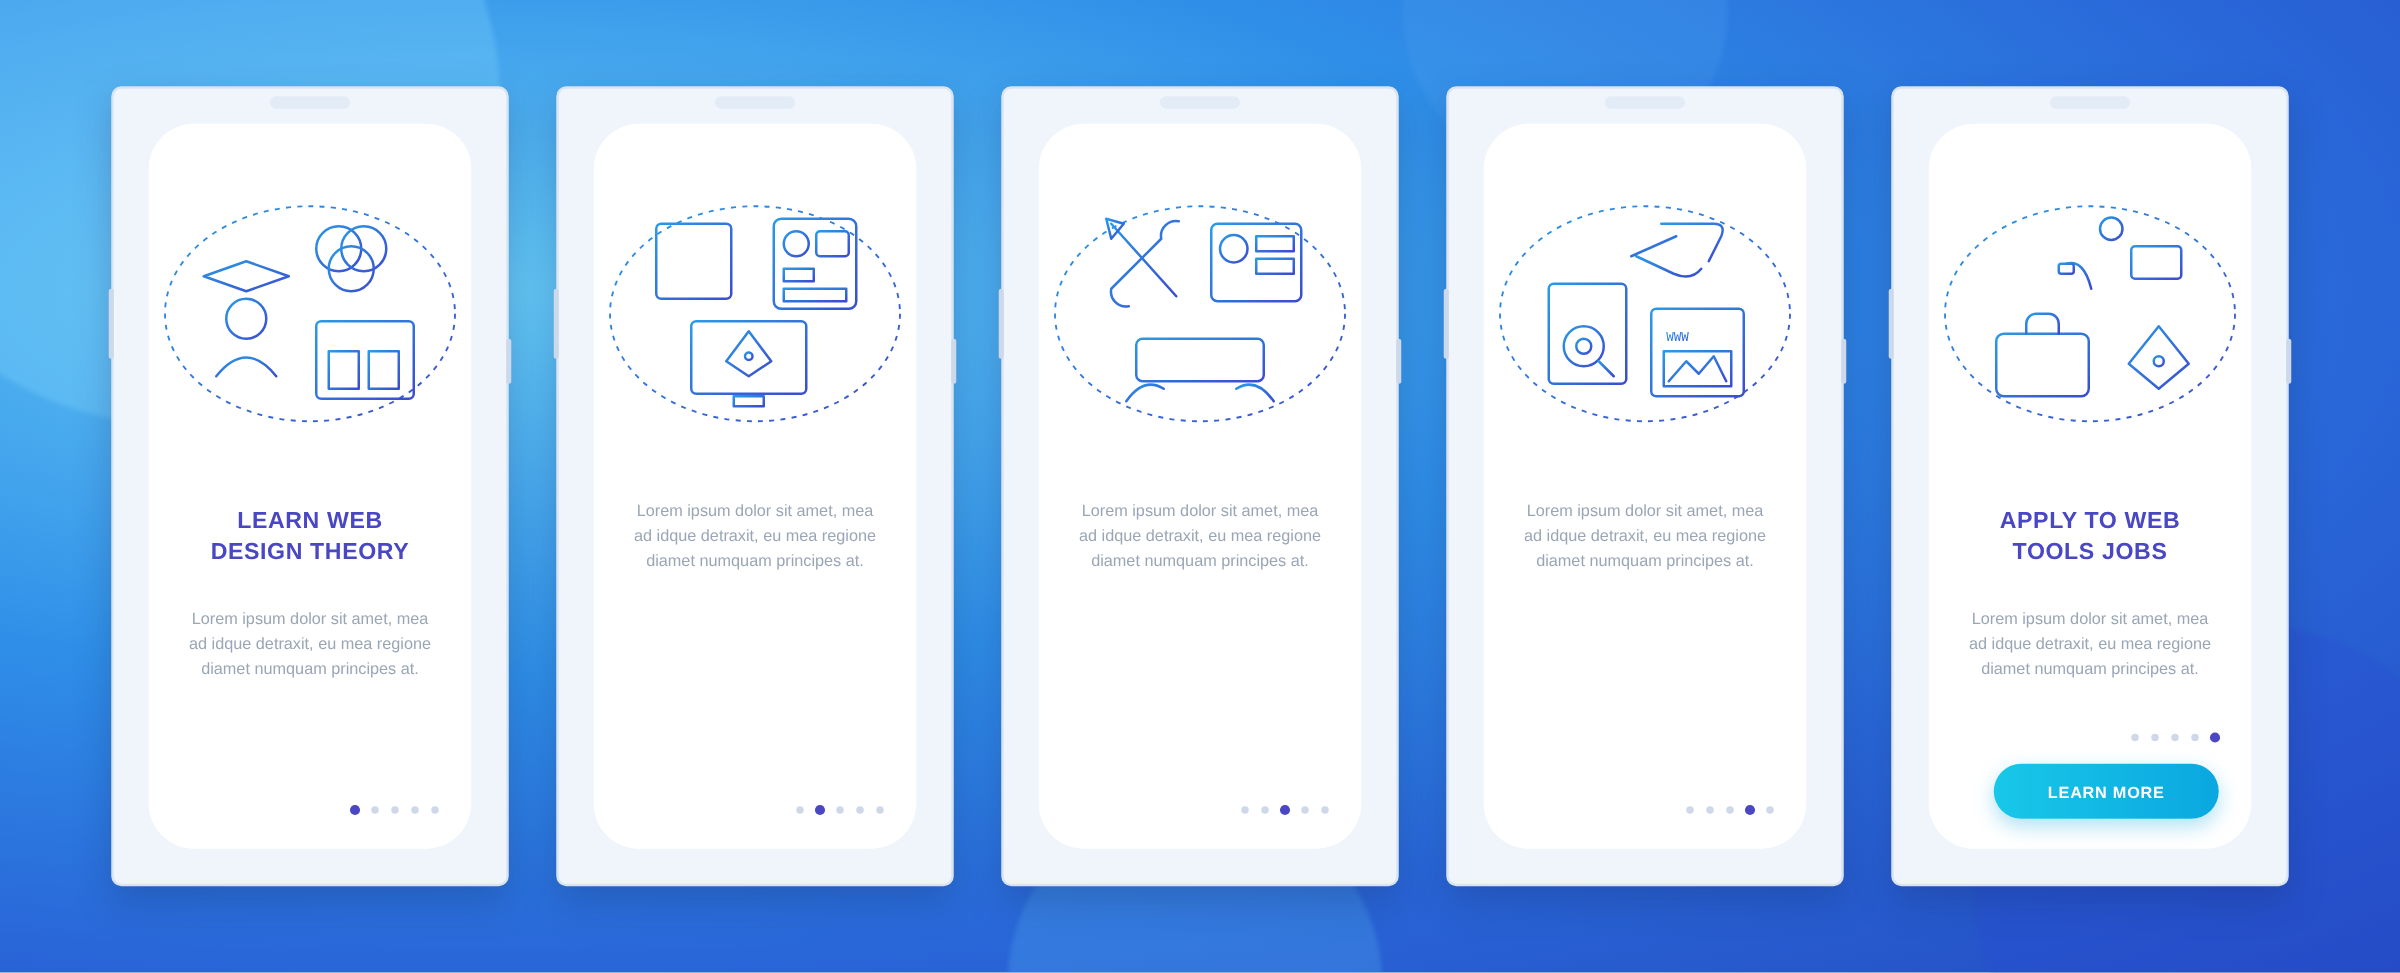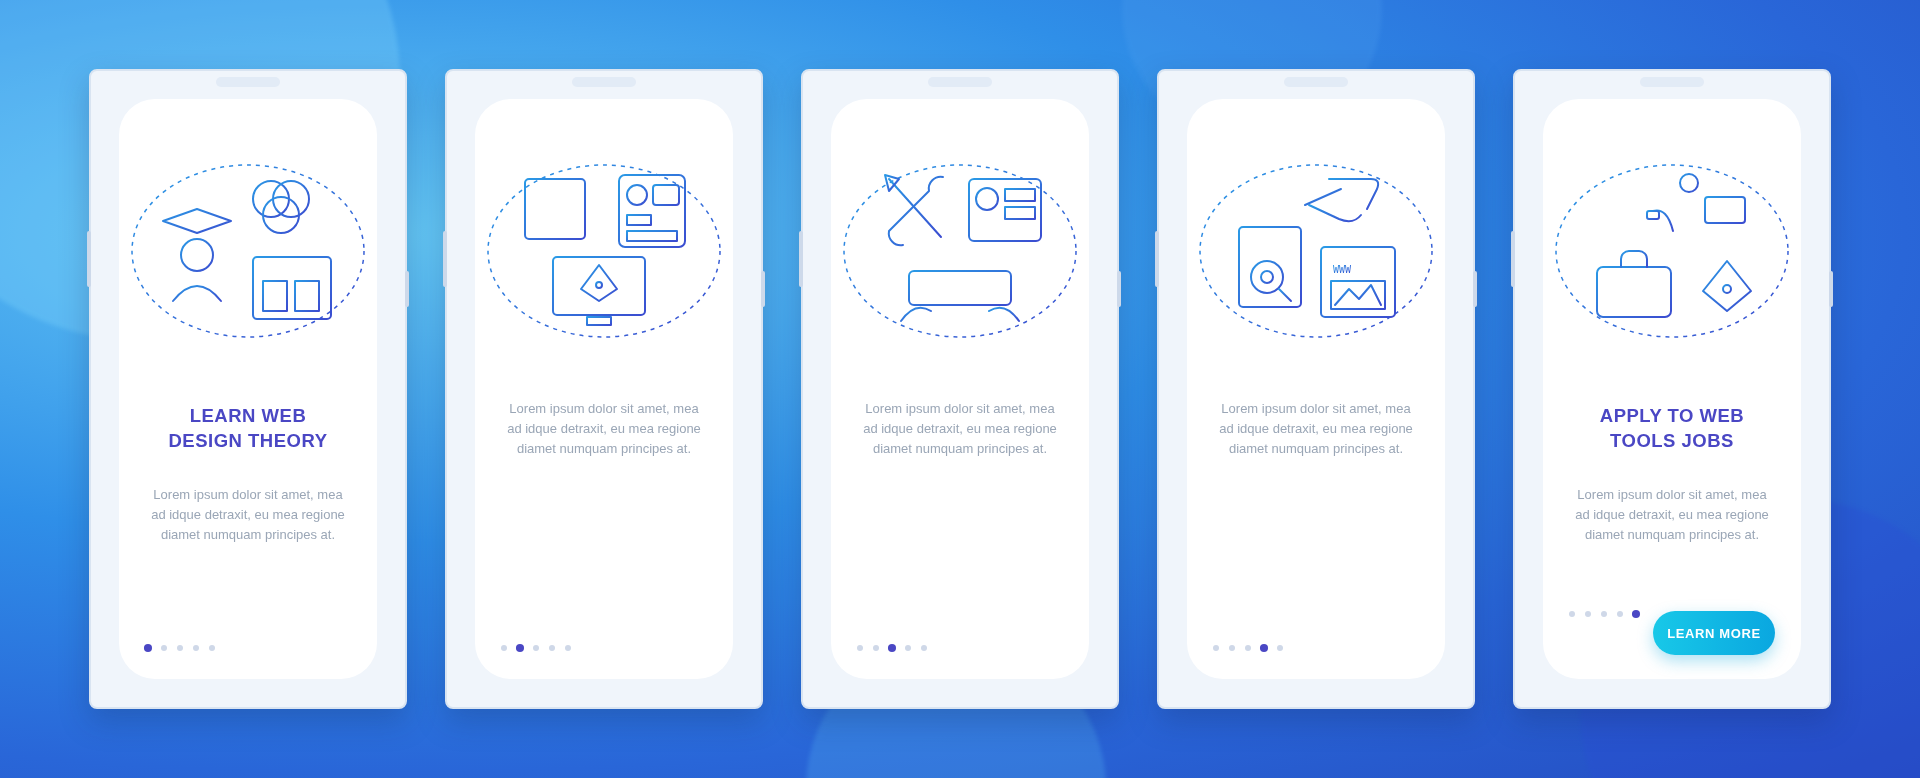--- a/index.html
+++ b/index.html
@@ -73,21 +73,21 @@
     display:flex; align-items:center; justify-content:center;
     padding: 0 6px;
   }
   .desc {
     margin-top: 30px;
     font-size: 13px; line-height: 1.55; text-align: center;
     color: #9aa6b6;
     padding: 0 4px;
   }
 
-  .footer { margin-top: auto; width:100%; display:flex; align-items:flex-start; gap:14px; }
+  .footer { margin-top: auto; width:100%; display:flex; flex-direction:column; align-items:flex-end; gap:14px; }
   .dots { display:flex; gap:10px; justify-content:center; margin-bottom: 4px; }
   .dot {
     width:6px; height:6px; border-radius:50%; background:#cfd8e8;
   }
   .dot.active { background:#4a47c4; transform:scale(1.35); }
 
   .cta {
     width: 180px; height: 44px; border:none; border-radius: 999px;
     background: linear-gradient(90deg,#18c8e8 0%, #0aa7e0 100%);
     color:#fff; font-weight:700; font-size:13px; letter-spacing:.6px;

